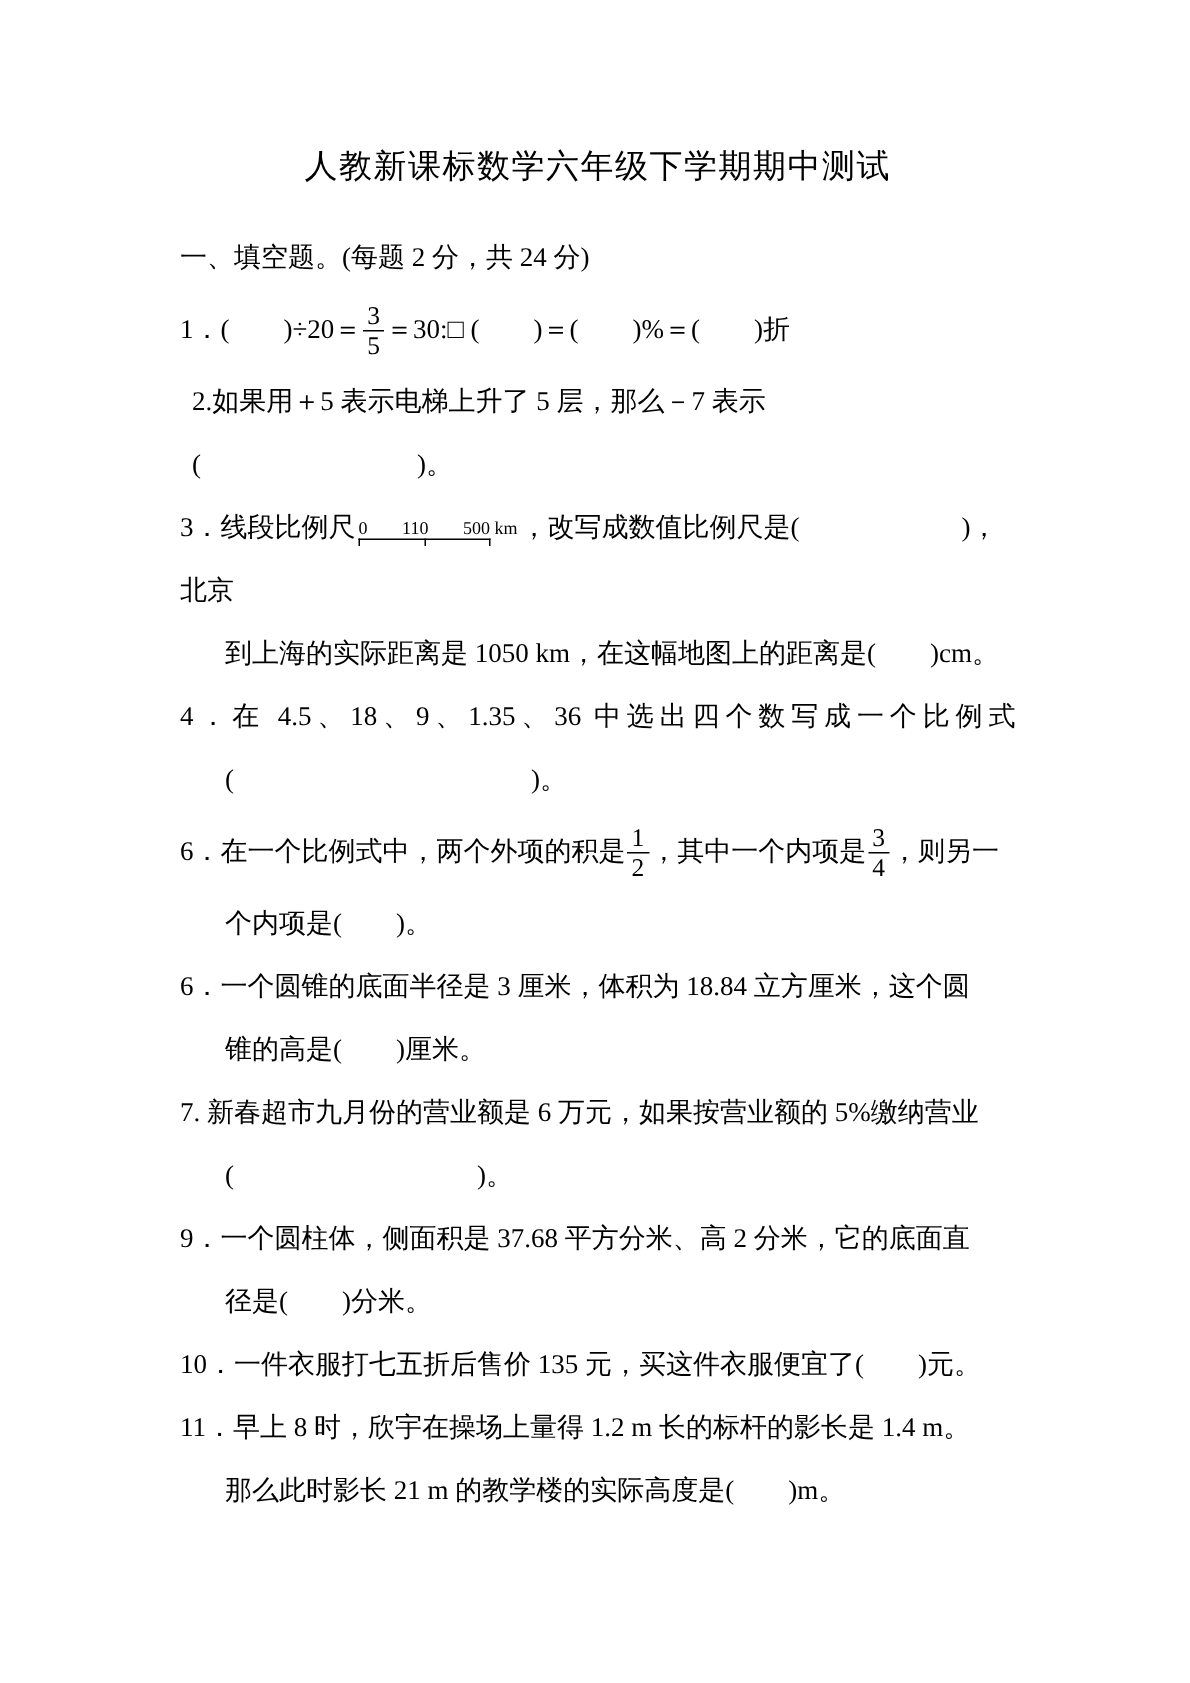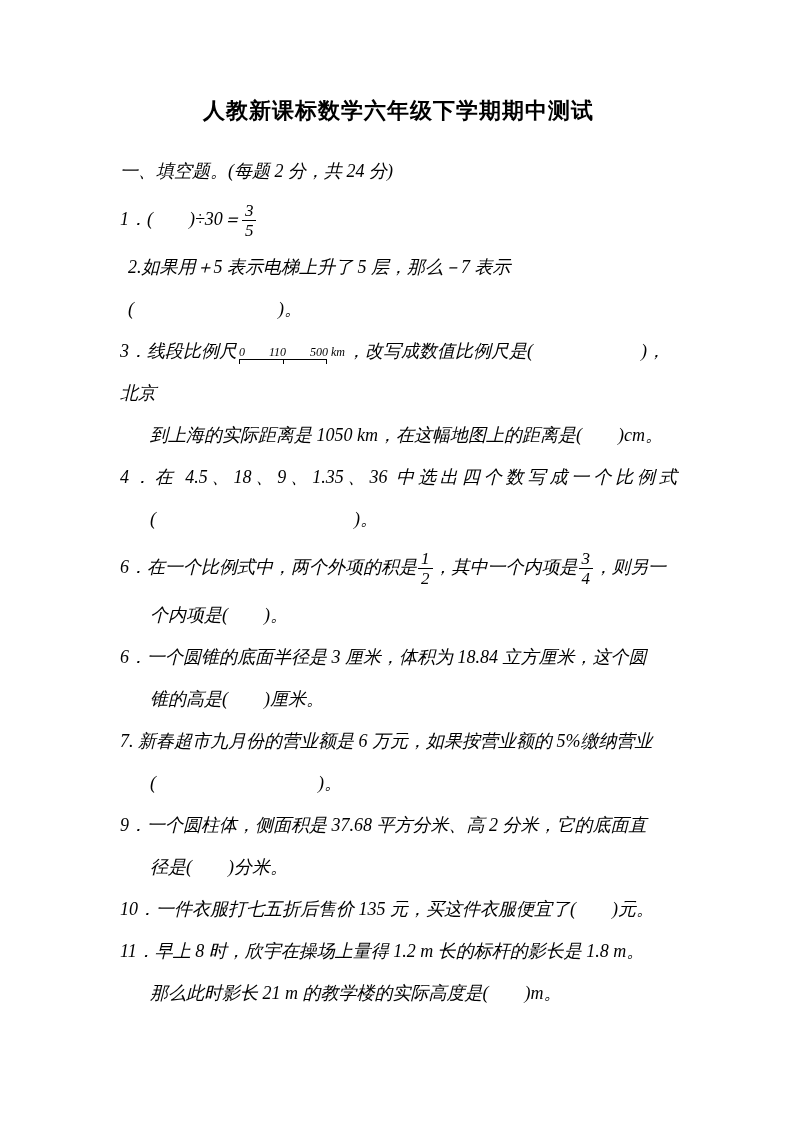--- a/index.html
+++ b/index.html
@@ -9,27 +9,27 @@
     background:#ffffff;
     box-sizing:border-box;
     padding:96px 116px 0 120px;
     font-family:"Liberation Serif","DejaVu Serif",serif;
     font-size:18px;
     color:#000;
     overflow:hidden;
   }
   .title {
     font-size:22px;
-    font-weight:bold;
+    font-weight:normal;
     text-align:center;
     margin:0 0 24px 0;
     letter-spacing:1px;
     line-height:30px;
   }
-  .line  { line-height:42px; white-space:pre-wrap;font-style:italic; }
+  .line  { line-height:42px; white-space:pre-wrap; }
   .tall  { line-height:54px; }
   .cont  { padding-left:30px; }
   .indent-sm { padding-left:8px; }
   .stretch { text-align:justify; text-align-last:justify; }
 
   
   .frac {
     display:inline-block;
     vertical-align:middle;
     text-align:center;
@@ -67,21 +67,21 @@
 </style>
 </head>
 <body>
 
 <div class="page">
 
   <h1 class="title">人教新课标数学六年级下学期期中测试</h1>
 
   <div class="line">一、填空题。(每题 2 分，共 24 分)</div>
 
-  <div class="line tall"><span>1．(　　)÷30＝</span><span class="frac"><span class="fn">3</span><span class="fd">5</span></span></div>
+  <div class="line tall"><span>1．(　　)÷20＝</span><span class="frac"><span class="fn">3</span><span class="fd">5</span></span><span>＝30:□ (　　)＝(　　)%＝(　　)折</span></div>
 
   <div class="line indent-sm">2.如果用＋5 表示电梯上升了 5 层，那么－7 表示(　　　　　　　　)。</div>
 
   <div class="line"><span>3．线段比例尺</span><span class="scale"><span class="scale-labels">
           <span>0</span>
           <span>110</span>
           <span>500 km</span>
         </span><span class="scale-line"><i class="tick t0"></i><i class="tick t1"></i><i class="tick t2"></i></span></span><span>，改写成数值比例尺是(　　　　　　)，北京</span></div>
   <div class="line cont">到上海的实际距离是 1050 km，在这幅地图上的距离是(　　)cm。</div>
 
@@ -96,16 +96,16 @@
 
   <div class="line">7. 新春超市九月份的营业额是 6 万元，如果按营业额的 5%缴纳营业</div>
 
   <div class="line cont">(　　　　　　　　　)。</div>
 
   <div class="line">9．一个圆柱体，侧面积是 37.68 平方分米、高 2 分米，它的底面直</div>
   <div class="line cont">径是(　　)分米。</div>
 
   <div class="line">10．一件衣服打七五折后售价 135 元，买这件衣服便宜了(　　)元。</div>
 
-  <div class="line">11．早上 8 时，欣宇在操场上量得 1.2 m 长的标杆的影长是 1.8 m。</div>
+  <div class="line">11．早上 8 时，欣宇在操场上量得 1.2 m 长的标杆的影长是 1.4 m。</div>
   <div class="line cont">那么此时影长 21 m 的教学楼的实际高度是(　　)m。</div>
 
 </div>
 
 </body></html>

